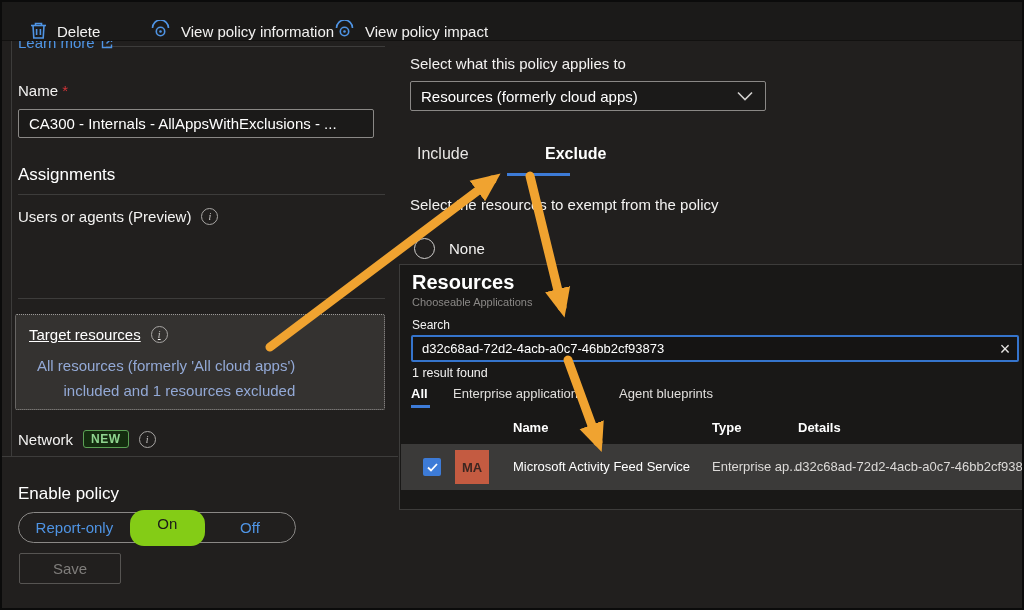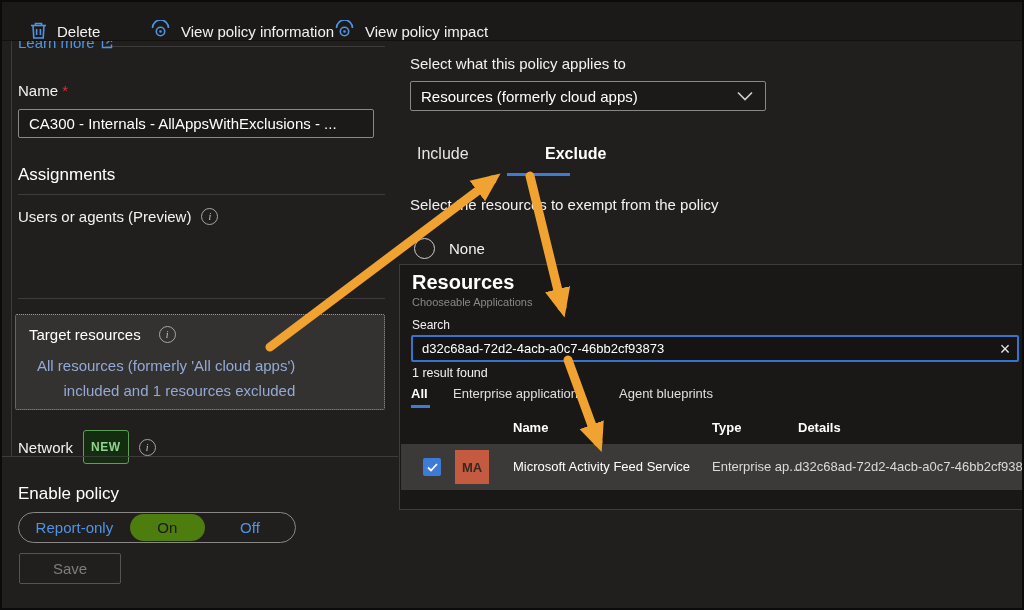--- a/index.html
+++ b/index.html
@@ -18,24 +18,24 @@
   .vline{background:#3d3c3b;width:1px;}
   .link{color:#4f94e4;font-size:15px;line-height:22px;cursor:pointer;}
   .label{font-size:15px;color:#f3f2f1;}
   .heading{font-size:17px;color:#ffffff;}
   .info-icon{display:inline-flex;align-items:center;justify-content:center;width:15px;height:15px;border:1px solid #a8a6a4;border-radius:50%;font-size:10px;color:#c8c6c4;font-style:italic;font-family:"Liberation Serif",serif;}
   input{font-family:"Liberation Sans",sans-serif;}
   
   .name-input{left:16px;top:107px;width:356px;height:29px;background:#1b1a19;border:1px solid #8a8886;border-radius:2px;color:#ffffff;font-size:15px;padding:0 10px;box-sizing:border-box;outline:none;}
   .target-box{left:13px;top:312px;width:370px;height:96px;background:#343230;border:1px dotted #9a9896;border-radius:2px;box-sizing:border-box;}
   .muted-link{color:#93a9d6;font-size:15px;line-height:25px;cursor:pointer;text-align:right;}
-  .new-badge{display:inline-block;background:#142c0f;border:1px solid #5ba155;color:#8fd48f;font-size:12px;font-weight:bold;padding:9px 7px;border-radius:3px;letter-spacing:.5px;}
+  .new-badge{display:inline-block;background:#142c0f;border:1px solid #5ba155;color:#8fd48f;font-size:12px;font-weight:bold;padding:1px 7px;border-radius:3px;letter-spacing:.5px;}
   .toggle{left:16px;top:510px;width:278px;height:31px;border:1px solid #8a8886;border-radius:16px;display:flex;align-items:center;box-sizing:border-box;}
   .toggle .seg{font-size:15px;color:#4f94e4;text-align:center;cursor:pointer;}
-  .toggle .seg.on{background:#4d7c0f;color:#1b1a19;border-radius:14px;height:27px;line-height:27px;}
+  .toggle .seg.on{background:#84cc16;color:#1b1a19;border-radius:14px;height:36px;line-height:27px;}
   .save-btn{left:17px;top:551px;width:100px;height:29px;background:transparent;border:1px solid #565452;border-radius:2px;color:#7f7d7b;font-size:15px;display:flex;align-items:center;justify-content:center;cursor:default;}
   
   .dropdown{left:408px;top:79px;width:356px;height:30px;background:#1b1a19;border:1px solid #8a8886;border-radius:2px;display:flex;align-items:center;justify-content:space-between;padding:0 12px 0 10px;box-sizing:border-box;cursor:pointer;}
   .tab-main{font-size:16px;color:#e8e6e4;cursor:pointer;}
   .tab-main.selected{font-weight:bold;color:#ffffff;}
   .tab-underline{background:#3d7bd7;height:3px;}
   .radio{width:19px;height:19px;border:1px solid #d2d0ce;border-radius:50%;background:transparent;cursor:pointer;}
   
   .res-panel{left:397px;top:262px;width:627px;height:246px;background:#191817;border:1px solid #3d3c3b;border-right:none;box-sizing:border-box;z-index:10;}
   .res-title{font-size:20px;font-weight:bold;color:#ffffff;}
@@ -116,21 +116,21 @@
   <div class="abs divider" style="left:16px;top:192px;width:367px;"></div>
 
   <div class="abs label" style="left:16px;top:206px;display:flex;align-items:center;gap:10px;">
     <span>Users or agents (Preview)</span>
     <span class="info-icon">i</span>
   </div>
 
   <div class="abs divider" style="left:16px;top:296px;width:367px;"></div>
 
   <div class="abs target-box">
-    <div style="position:absolute;left:13px;top:11px;display:flex;align-items:center;gap:18px;font-size:15px;color:#ffffff;">
+    <div style="position:absolute;left:13px;top:11px;display:flex;align-items:center;gap:10px;font-size:15px;color:#ffffff;text-decoration:underline;">
       <span>Target resources</span>
       <span class="info-icon">i</span>
     </div>
     <div class="muted-link" style="position:absolute;left:21px;top:38px;">
       <div>All resources (formerly 'All cloud apps')</div>
       <div>included and  1 resources excluded</div>
     </div>
   </div>
 
   <div class="abs" style="left:16px;top:428px;display:flex;align-items:center;gap:10px;">

